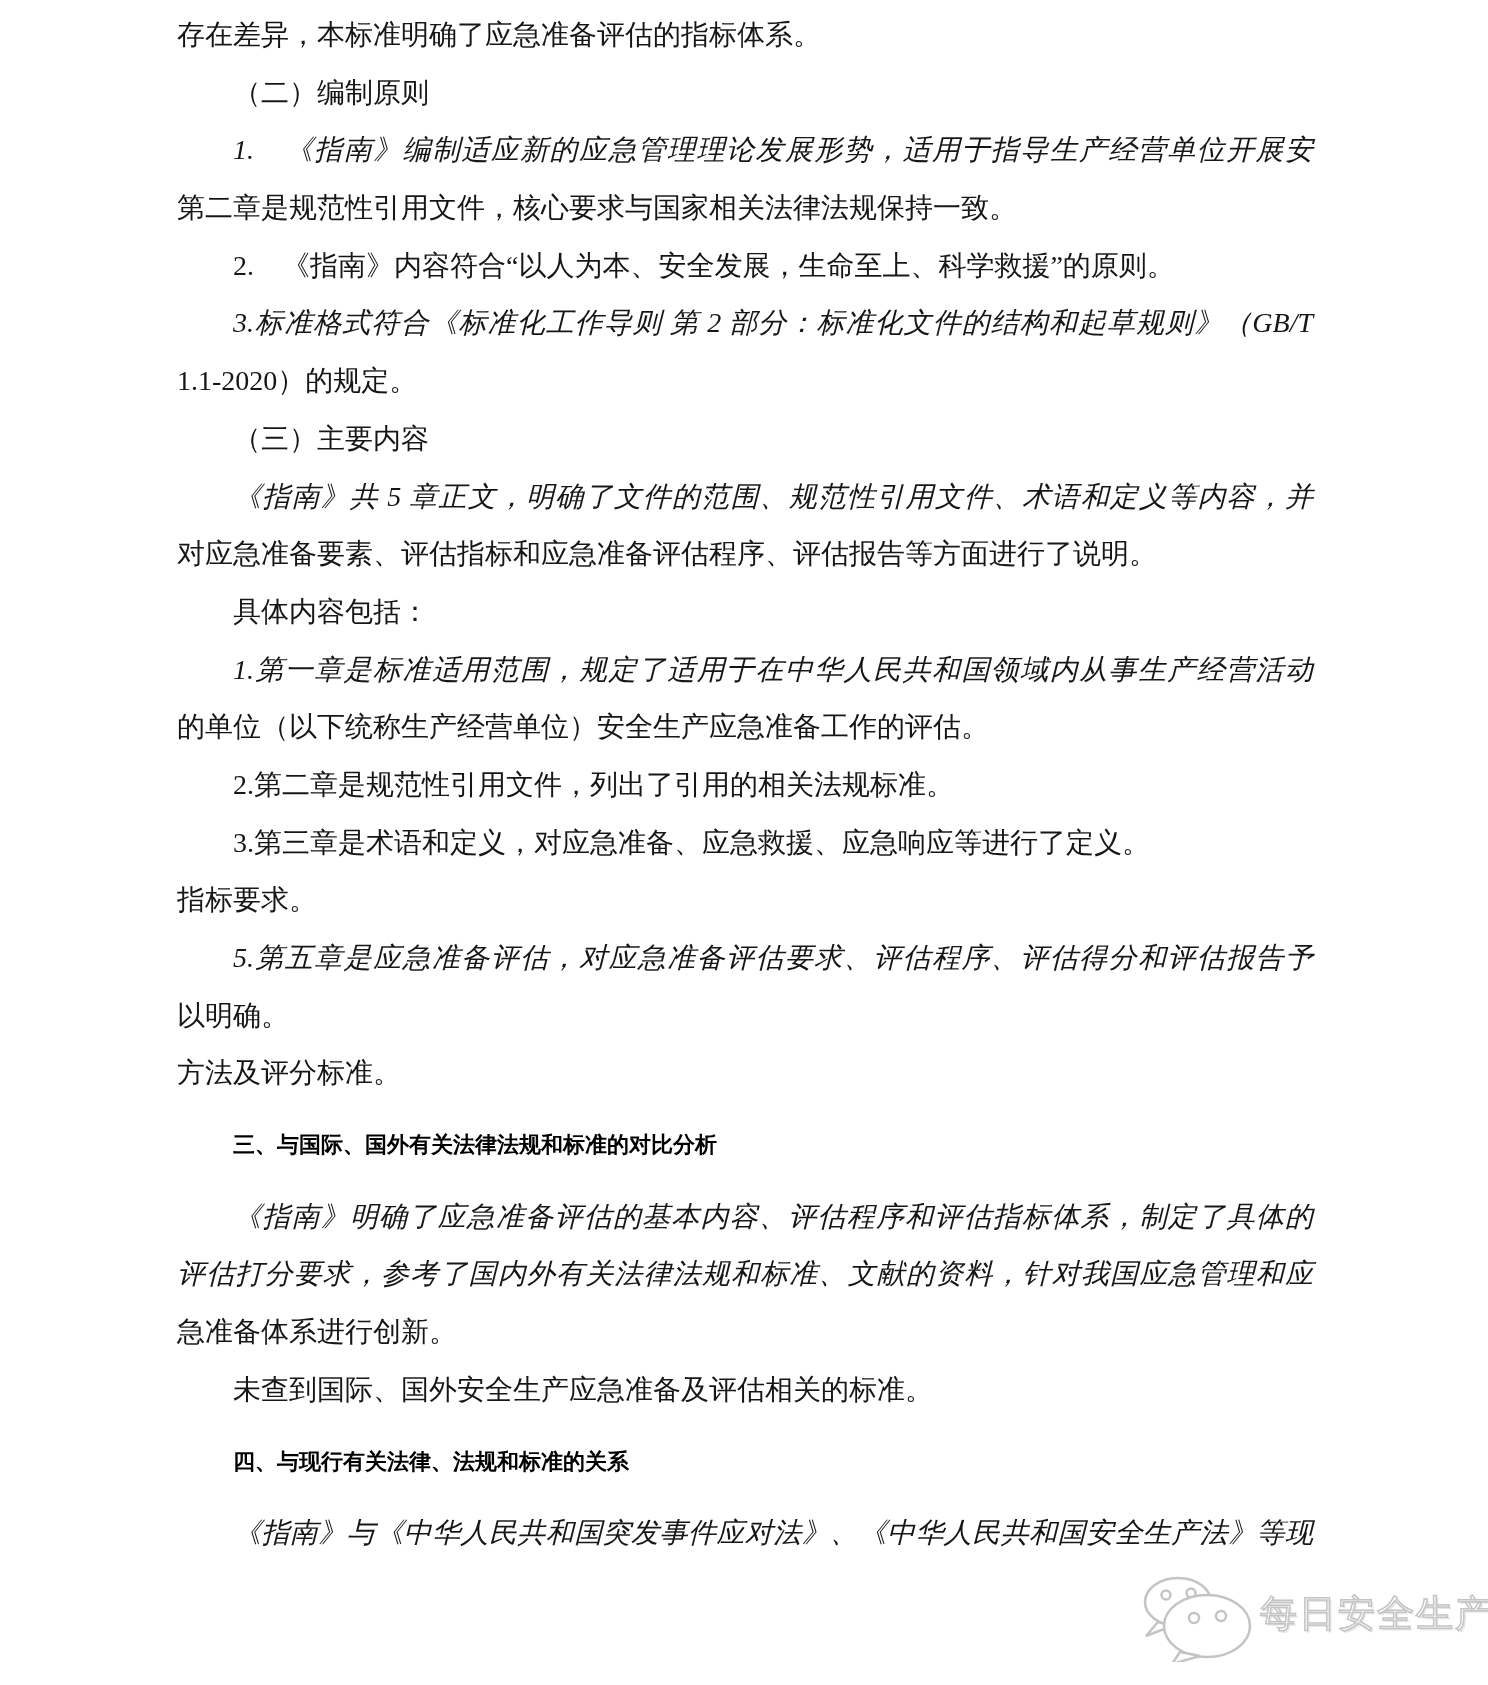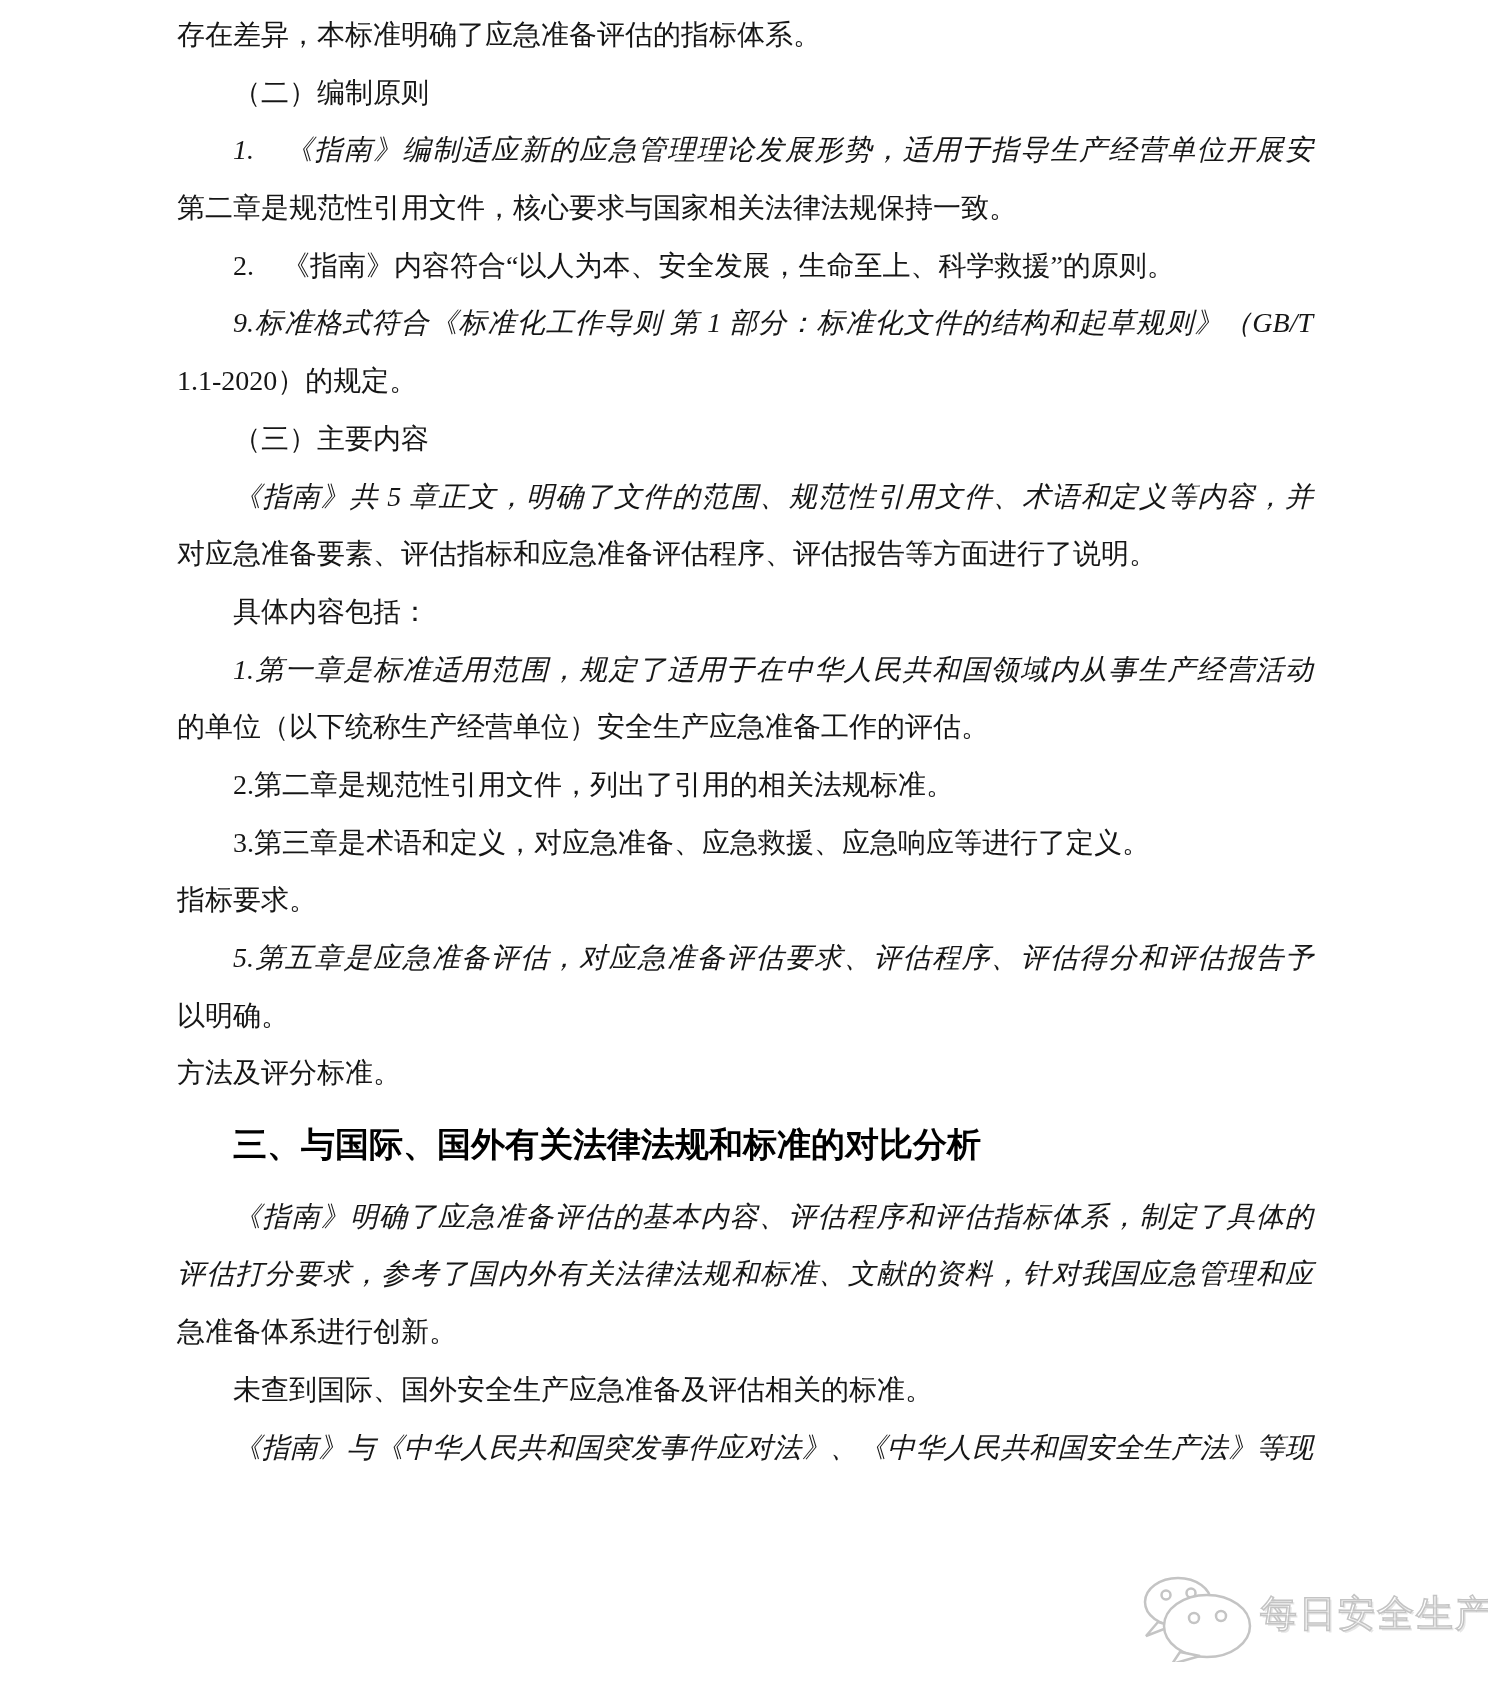--- a/index.html
+++ b/index.html
@@ -32,21 +32,21 @@
     text-indent: 56px;
   }
   .line.fill {
     text-align: justify;
     text-align-last: justify;
     font-style: italic;
   }
   .line.heading {
     font-family: "Liberation Sans", sans-serif;
     font-weight: 700;
-    font-size: 34px;
+    font-size: 22px;
     color: #000000;
     margin: 14px 0;
   }
   .watermark {
     position: absolute;
     left: 1138px;
     top: 1574px;
     display: flex;
     align-items: flex-start;
     z-index: 3;
@@ -70,39 +70,40 @@
 </style>
 </head>
 <body>
 
 <div class="page">
     <div class="line body">存在差异，本标准明确了应急准备评估的指标体系。</div>
     <div class="line body indent">（二）编制原则</div>
     <div class="line body indent fill">1.　《指南》编制适应新的应急管理理论发展形势，适用于指导生产经营单位开展安</div>
     <div class="line body">第二章是规范性引用文件，核心要求与国家相关法律法规保持一致。</div>
     <div class="line body indent">2.　《指南》内容符合“以人为本、安全发展，生命至上、科学救援”的原则。</div>
-    <div class="line body indent fill">9.标准格式符合《标准化工作导则 第 1 部分：标准化文件的结构和起草规则》（GB/T</div>
+    <div class="line body indent fill">3.标准格式符合《标准化工作导则 第 2 部分：标准化文件的结构和起草规则》（GB/T</div>
     <div class="line body">1.1-2020）的规定。</div>
     <div class="line body indent">（三）主要内容</div>
     <div class="line body indent fill">《指南》共 5 章正文，明确了文件的范围、规范性引用文件、术语和定义等内容，并</div>
     <div class="line body">对应急准备要素、评估指标和应急准备评估程序、评估报告等方面进行了说明。</div>
     <div class="line body indent">具体内容包括：</div>
     <div class="line body indent fill">1.第一章是标准适用范围，规定了适用于在中华人民共和国领域内从事生产经营活动</div>
     <div class="line body">的单位（以下统称生产经营单位）安全生产应急准备工作的评估。</div>
     <div class="line body indent">2.第二章是规范性引用文件，列出了引用的相关法规标准。</div>
     <div class="line body indent">3.第三章是术语和定义，对应急准备、应急救援、应急响应等进行了定义。</div>
     <div class="line body">指标要求。</div>
     <div class="line body indent fill">5.第五章是应急准备评估，对应急准备评估要求、评估程序、评估得分和评估报告予</div>
     <div class="line body">以明确。</div>
     <div class="line body">方法及评分标准。</div>
     <div class="line heading indent">三、与国际、国外有关法律法规和标准的对比分析</div>
     <div class="line body indent fill">《指南》明确了应急准备评估的基本内容、评估程序和评估指标体系，制定了具体的</div>
     <div class="line body fill">评估打分要求，参考了国内外有关法律法规和标准、文献的资料，针对我国应急管理和应</div>
     <div class="line body">急准备体系进行创新。</div>
     <div class="line body indent">未查到国际、国外安全生产应急准备及评估相关的标准。</div>
+    <div class="line heading indent">四、与现行有关法律、法规和标准的关系</div>
     <div class="line body indent fill">《指南》与《中华人民共和国突发事件应对法》、《中华人民共和国安全生产法》等现</div>
   </div>
 
 <div class="watermark">
   <svg class="wm-logo" width="120" height="88" viewBox="0 0 120 88" aria-hidden="true">
 
     <g fill="#ffffff" stroke="#c4c4c4" stroke-width="2.5">
       <ellipse cx="40" cy="28" rx="33" ry="24"></ellipse>
       <path d="M20 48 L8 62 L34 52 Z"></path>
     </g>

